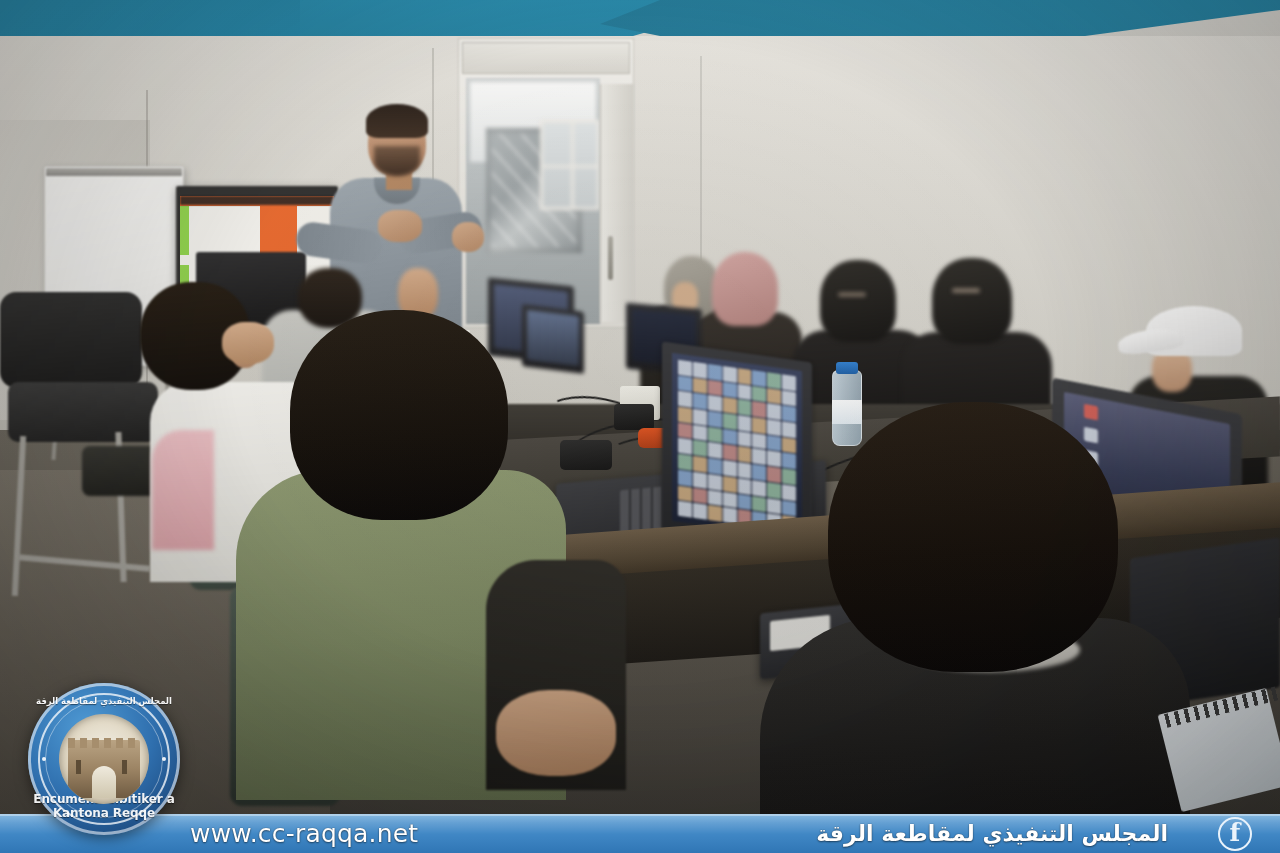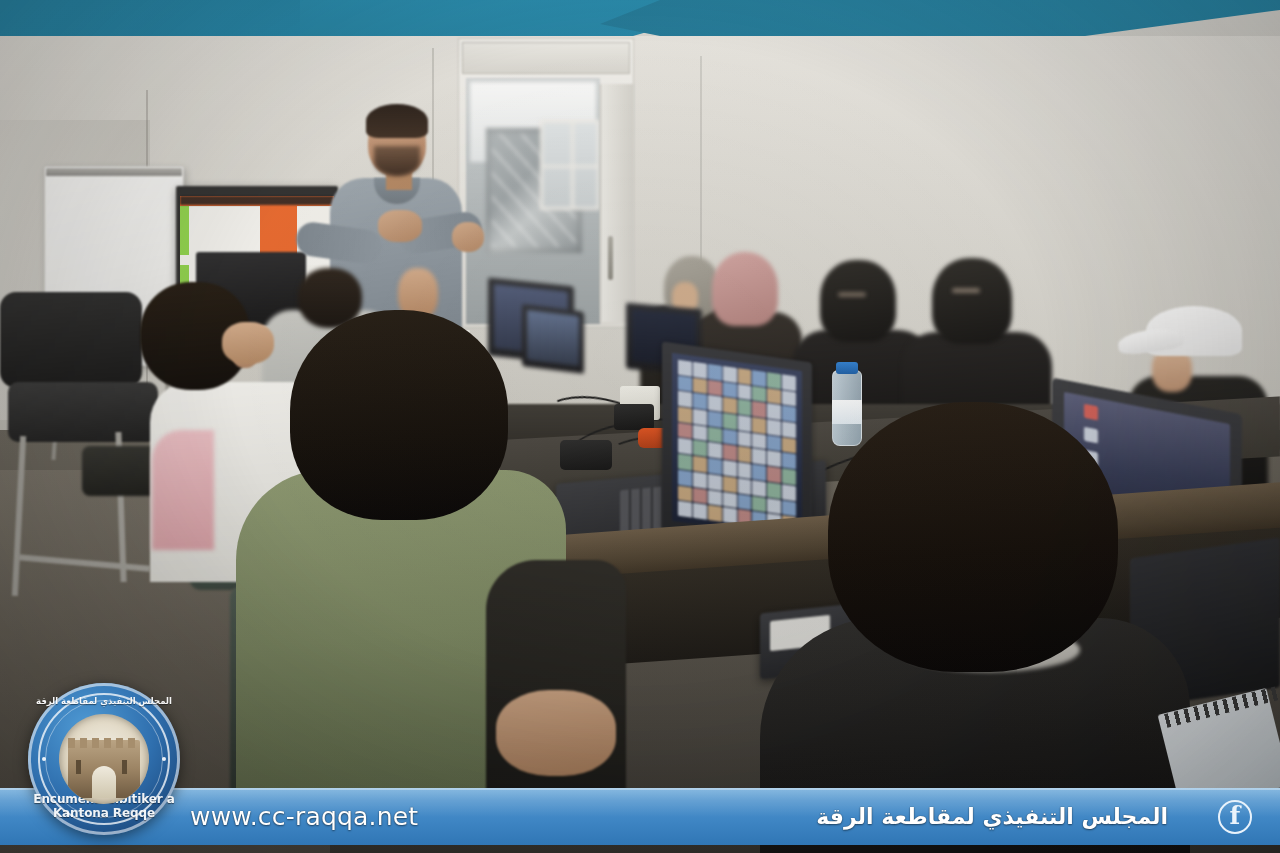--- a/index.html
+++ b/index.html
@@ -344,21 +344,21 @@
 
   
   .grain { position:absolute; inset:0; pointer-events:none;
       background:
         radial-gradient(ellipse at 50% 42%, rgba(255,255,255,.05) 0%, rgba(0,0,0,0) 45%, rgba(0,0,0,.30) 100%);
       mix-blend-mode:multiply; opacity:.9; }
   .warm { position:absolute; inset:0; pointer-events:none;
       background:linear-gradient(180deg, rgba(255,240,215,.06) 0%, rgba(0,0,0,.10) 100%); }
 
   
-  .footer { position:absolute; left:0; bottom:8px; width:1280px; height:57px;
+  .footer { position:absolute; left:0; bottom:0; width:1280px; height:39px;
       background:linear-gradient(180deg,#66a6d8 0%,#4f93cd 22%,#3f86c4 55%,#3076b5 100%);
       display:flex; align-items:center; }
   .footer:before { content:""; position:absolute; left:0; top:0; width:100%; height:2px;
       background:rgba(255,255,255,.35); }
   .footer-sheen { position:absolute; left:0; top:0; width:100%; height:50%;
       background:linear-gradient(180deg,rgba(255,255,255,.22),rgba(255,255,255,0)); pointer-events:none; }
 
   .f-item { display:flex; align-items:center; gap:11px; position:relative; z-index:2; }
   .f-text { color:#ffffff; font-size:25px; letter-spacing:.2px;
       text-shadow:0 1px 2px rgba(0,0,0,.45), 0 0 1px rgba(0,0,0,.6);

